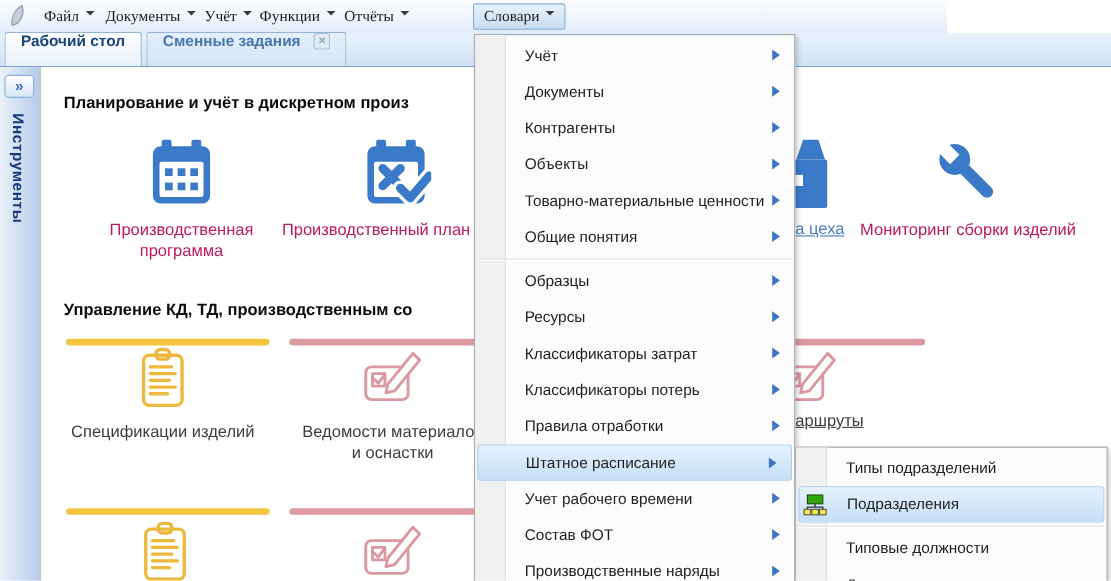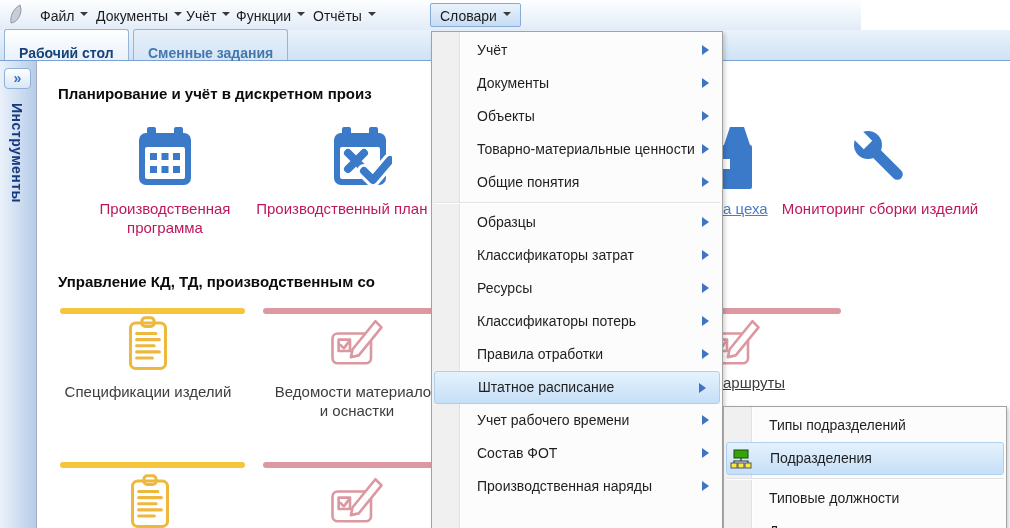--- a/index.html
+++ b/index.html
@@ -1,36 +1,36 @@
 <!DOCTYPE html>
 <html><head>
 <meta charset="utf-8">
 <style>
   html,body{margin:0;padding:0;width:1010px;height:528px;overflow:hidden;
     font-family:"Liberation Sans",sans-serif;background:#fff;position:relative;}
   *{box-sizing:border-box;}
 
   
   .menubar{position:absolute;left:0;top:0;width:861px;height:30px;
-    background:linear-gradient(#fdfeff,#e2ecf8);}
+    background:linear-gradient(#fdfeff,#e2ecf8);font-family:Liberation Serif, serif;}
   .logo{position:absolute;left:8px;top:4px;width:16px;height:21px;}
   .mb-item{position:absolute;top:3px;height:24px;line-height:22px;font-size:14px;
     color:#1c1c1c;padding:1px 9px;border:1px solid transparent;border-radius:2px;cursor:default;}
   .mb-item.active{background:linear-gradient(#eaf3fc,#c6dcf4);border-color:#86add8;}
   .caret{display:inline-block;width:0;height:0;border:4px solid transparent;
     border-top:4px solid #3a3a3a;margin-left:6px;vertical-align:1px;}
 
   
   .tabbar{position:absolute;left:0;top:30px;width:1010px;height:31px;
     background:linear-gradient(#eaf2fb,#cfe2f5);border-bottom:1px solid #7aa3d4;}
-  .tab{position:absolute;bottom:0;height:28px;display:flex;align-items:flex-start;
+  .tab{position:absolute;bottom:0;height:28px;display:flex;align-items:flex-end;
     padding:15px 14px;font-size:14px;font-weight:bold;border:1px solid #96b4da;border-bottom:none;
     border-radius:3px 3px 0 0;}
   .tab.active{left:4px;background:linear-gradient(#ffffff,#e9f1fb);color:#17427c;}
-  .tab.inactive{left:133px;background:linear-gradient(#e6effa,#d5e5f6);color:#4577ad;flex-direction:column;}
+  .tab.inactive{left:133px;background:linear-gradient(#e6effa,#d5e5f6);color:#4577ad;}
   .tab-close{margin-left:12px;width:15px;height:15px;background:#e2ebf5;border:1px solid #aabfd8;
     border-radius:3px;color:#93a6bb;font-size:9px;font-weight:bold;line-height:13px;text-align:center;}
 
   
   .sidebar{position:absolute;left:0;top:61px;width:37px;height:467px;
     background:linear-gradient(90deg,#eaf1fa,#b6cce9);border-right:1px solid #a4aebc;}
   .expand-btn{position:absolute;left:4px;top:7px;width:27px;height:21px;
     background:linear-gradient(#ffffff,#d8e6f6);border:1px solid #8fb0d8;border-radius:4px;
     color:#3a6fc0;font-weight:bold;font-size:14px;line-height:18px;text-align:center;}
   .sidebar-title{position:absolute;left:9px;top:42px;writing-mode:vertical-rl;
@@ -196,33 +196,34 @@
     <rect x="11" y="27" width="13" height="13"></rect>
     <path d="M13 33 l4 4 l6 -8"></path>
     <path d="M53 6 l7 7 L34 45 l-9 2 2 -9 Z" fill="#fff"></path>
   </svg>
 </div>
 
 <div class="menu dropdown">
   <div class="gutter"></div>
   <div class="mi"><span>Учёт</span><span class="arrow"></span></div>
   <div class="mi"><span>Документы</span><span class="arrow"></span></div>
+  <div class="mi"><span>Контрагенты</span><span class="arrow"></span></div>
   <div class="mi"><span>Объекты</span><span class="arrow"></span></div>
   <div class="mi"><span>Товарно-материальные ценности</span><span class="arrow"></span></div>
   <div class="mi"><span>Общие понятия</span><span class="arrow"></span></div>
   <div class="sep"></div>
   <div class="mi"><span>Образцы</span><span class="arrow"></span></div>
+  <div class="mi"><span>Ресурсы</span><span class="arrow"></span></div>
   <div class="mi"><span>Классификаторы затрат</span><span class="arrow"></span></div>
-  <div class="mi"><span>Ресурсы</span><span class="arrow"></span></div>
   <div class="mi"><span>Классификаторы потерь</span><span class="arrow"></span></div>
   <div class="mi"><span>Правила отработки</span><span class="arrow"></span></div>
   <div class="mi hl"><span>Штатное расписание</span><span class="arrow"></span></div>
   <div class="mi"><span>Учет рабочего времени</span><span class="arrow"></span></div>
   <div class="mi"><span>Состав ФОТ</span><span class="arrow"></span></div>
-  <div class="mi"><span>Производственная наряды</span><span class="arrow"></span></div>
+  <div class="mi"><span>Производственные наряды</span><span class="arrow"></span></div>
 </div>
 
 <div class="menu submenu">
   <div class="gutter"></div>
   <div class="mi"><span>Типы подразделений</span></div>
   <div class="mi hl">
     <svg class="mi-icon" width="22" height="20" viewBox="0 0 22 20">
       <path d="M11 9 v3 M4 15 v-3 h14 v3" stroke="#333" stroke-width="1.2" fill="none"></path>
       <rect x="4" y="1" width="14" height="8" fill="#35a30a" stroke="#1d4d05"></rect>
       <rect x="1" y="14" width="6" height="5" fill="#f6e93f" stroke="#555"></rect>

